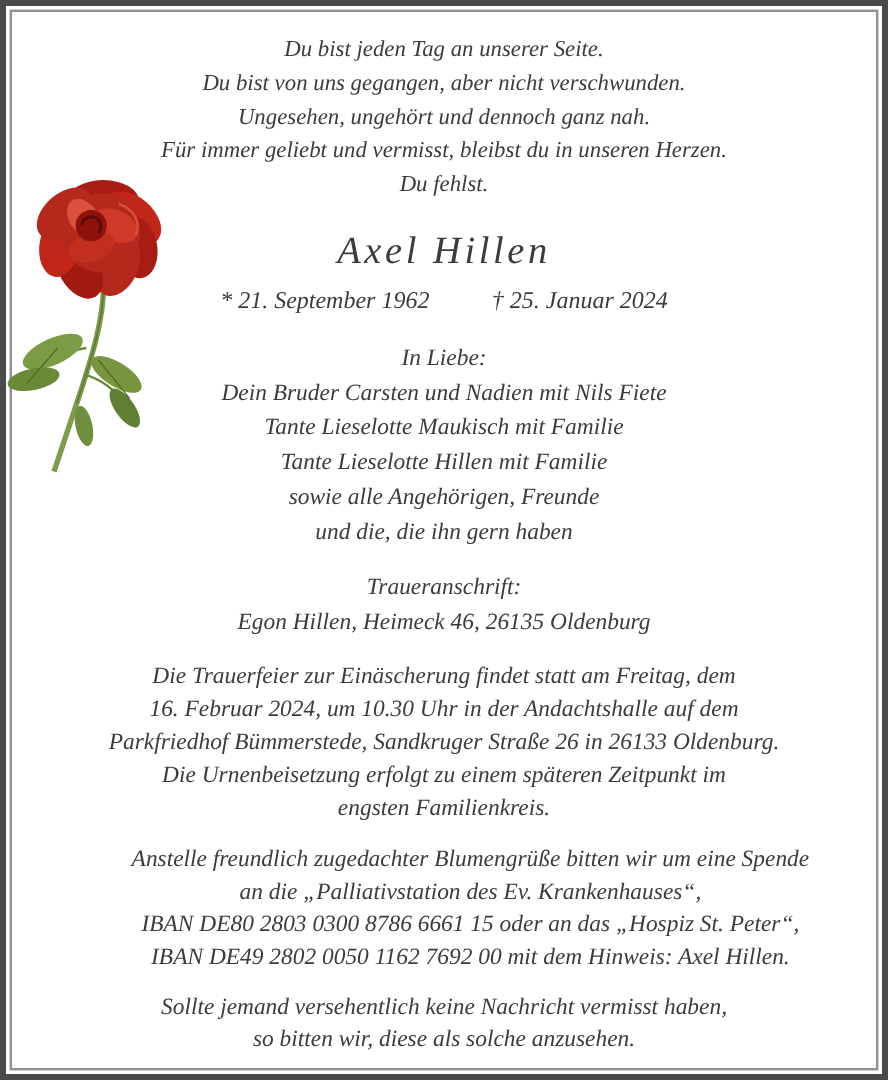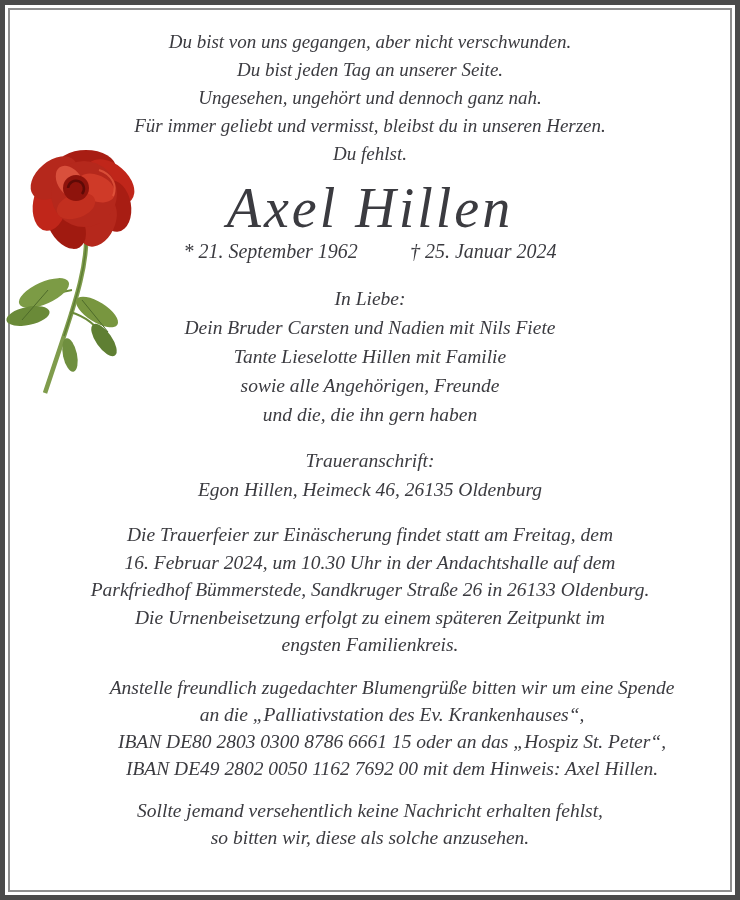--- a/index.html
+++ b/index.html
@@ -25,21 +25,21 @@
     pointer-events: none;
   }
   .content {
     position: absolute; inset: 10px;
     text-align: center;
     padding-top: 12px;
   }
   .line { white-space: nowrap; }
   .poem { font-size: 19px; line-height: 28px; margin-top: 6px; }
   .name {
-    font-size: 56px;
+    font-size: 32px;
     line-height: 52px;
     letter-spacing: 3px;
     margin-top: 14px;
     font-weight: 500;
   }
   .dates {
     display: flex;
     justify-content: center;
     gap: 52px;
     font-size: 20px;
@@ -98,37 +98,38 @@
     <ellipse cx="66" cy="42" rx="18" ry="12" fill="#d9503c" transform="rotate(55 66 42)"></ellipse>
 
     <circle cx="72" cy="48" r="13" fill="#8e130c"></circle>
     <path d="M64,48 a8,8 0 1,1 14,6" fill="none" stroke="#5e0a06" stroke-width="2.5"></path>
     <path d="M95,30 a24,20 0 0,1 14,26" fill="none" stroke="#e2573f" stroke-width="2" opacity="0.8"></path>
   </svg>
 
   <div class="content">
 
     <div class="poem">
+      <div class="line">Du bist jeden Tag an unserer Seite.</div>
       <div class="line">Du bist von uns gegangen, aber nicht verschwunden.</div>
-      <div class="line">Du bist jeden Tag an unserer Seite.</div>
       <div class="line">Ungesehen, ungehört und dennoch ganz nah.</div>
       <div class="line">Für immer geliebt und vermisst, bleibst du in unseren Herzen.</div>
       <div class="line">Du fehlst.</div>
     </div>
 
     <div class="name">Axel Hillen</div>
 
     <div class="dates">
       <span class="line">* 21. September 1962</span>
       <span class="line">† 25. Januar 2024</span>
     </div>
 
     <div class="mourners">
       <div class="line">In Liebe:</div>
       <div class="line">Dein Bruder Carsten und Nadien mit Nils Fiete</div>
+      <div class="line">Tante Lieselotte Maukisch mit Familie</div>
       <div class="line">Tante Lieselotte Hillen mit Familie</div>
       <div class="line">sowie alle Angehörigen, Freunde</div>
       <div class="line">und die, die ihn gern haben</div>
     </div>
 
     <div class="address">
       <div class="line">Traueranschrift:</div>
       <div class="line">Egon Hillen, Heimeck 46, 26135 Oldenburg</div>
     </div>
 
@@ -141,18 +142,18 @@
     </div>
 
     <div class="donation">
       <div class="line">Anstelle freundlich zugedachter Blumengrüße bitten wir um eine Spende</div>
       <div class="line">an die „Palliativstation des Ev. Krankenhauses“,</div>
       <div class="line">IBAN DE80 2803 0300 8786 6661 15 oder an das „Hospiz St. Peter“,</div>
       <div class="line">IBAN DE49 2802 0050 1162 7692 00 mit dem Hinweis: Axel Hillen.</div>
     </div>
 
     <div class="notice">
-      <div class="line">Sollte jemand versehentlich keine Nachricht erhalten fehlst,</div>
+      <div class="line">Sollte jemand versehentlich keine Nachricht vermisst haben,</div>
       <div class="line">so bitten wir, diese als solche anzusehen.</div>
     </div>
 
   </div>
 </div>
 
 </body></html>

